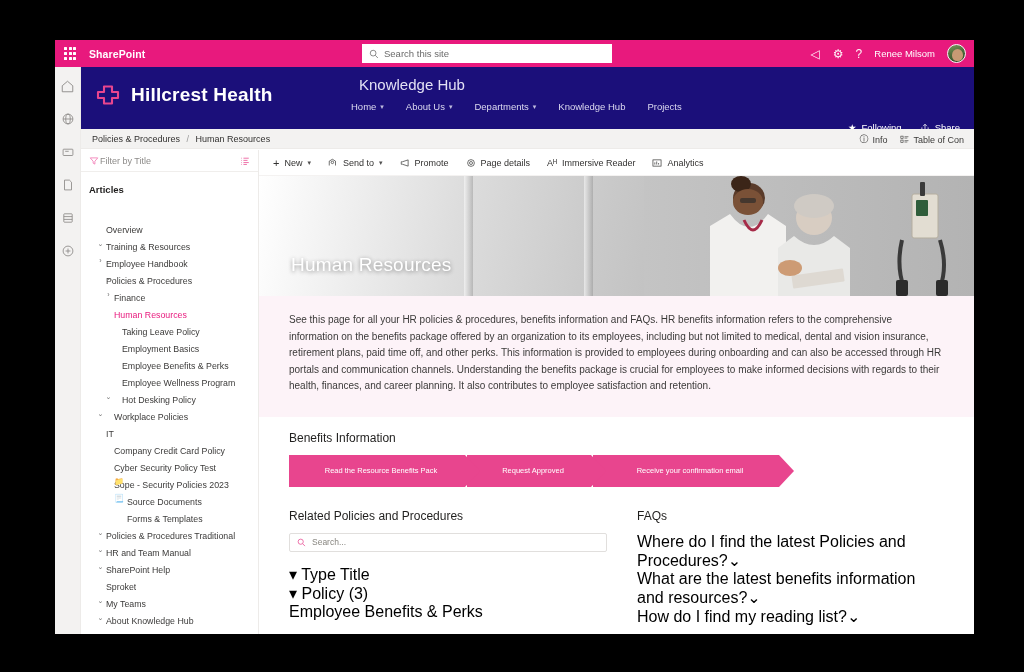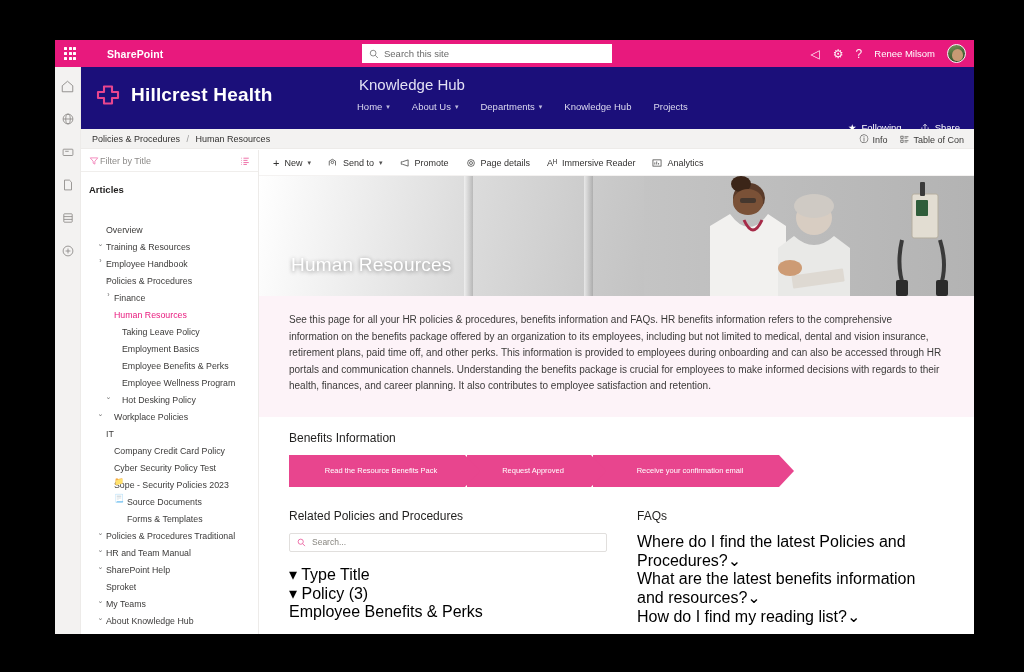--- a/index.html
+++ b/index.html
@@ -19,21 +19,21 @@
   }
 
   
   #suitebar {
     position: absolute; left: 0; top: 0; width: 919px; height: 27px;
     background: #e8197d; display: flex; align-items: center;
   }
   .waffle { width: 30px; display: flex; align-items: center; justify-content: center; cursor: pointer; }
   .waffle-grid { display: grid; grid-template-columns: repeat(3, 3px); grid-template-rows: repeat(3, 3px); gap: 1.6px; }
   .waffle-grid i { display:block; width: 3px; height: 3px; background: #fff; border-radius: .5px; }
-  #suite-title { color: #fff; font-size: 10.5px; font-weight: 700; margin-left: 22px; letter-spacing: .1px; }
+  #suite-title { color: #fff; font-size: 10.5px; font-weight: 700; margin-left: 4px; letter-spacing: .1px; }
   #suite-search {
     position: absolute; left: 307px; top: 4px; width: 250px; height: 19px;
     background: #fff; display: flex; align-items: center; padding: 0 7px; gap: 5px;
   }
   #suite-search .ph { font-size: 9.5px; color: #6b6b6b; }
   .suite-right { position: absolute; right: 8px; top: 0; height: 27px; display: flex; align-items: center; gap: 12px; }
   .suite-right .si { color: #fff; font-size: 12px; line-height: 1; cursor: pointer; opacity: .95; }
   #suite-user { color: #fff; font-size: 9.5px; }
   #avatar {
     width: 19px; height: 19px; border-radius: 50%;
@@ -56,21 +56,21 @@
 
   
   #sitehdr {
     position: absolute; left: 26px; top: 27px; width: 893px; height: 62px;
     background: #1b0f7a;
   }
   #logo-wrap { position: absolute; left: 13px; top: 14px; display: flex; align-items: center; gap: 9px; }
   #logo-mark { width: 28px; height: 28px; position: relative; }
   #site-name { color: #fff; font-size: 19px; font-weight: 700; letter-spacing: .2px; }
   #hub-title { position: absolute; left: 278px; top: 9px; color: #e3e1f5; font-size: 15px; }
-  #hubnav { position: absolute; left: 276px; top: 34px; display: flex; gap: 22px; align-items: flex-end; }
+  #hubnav { position: absolute; left: 270px; top: 34px; display: flex; gap: 22px; align-items: flex-end; }
   .navitem { color: #dcdaf0; font-size: 9.5px; display: flex; align-items: center; gap: 4px; cursor: pointer; }
   .chev { font-size: 7px; opacity: .85; }
   #hdr-right { position: absolute; right: 14px; top: 55px; display: flex; gap: 18px; align-items: center; }
   .hdr-act { color: #fff; font-size: 9.5px; display: flex; align-items: center; gap: 5px; cursor: pointer; }
 
   
   #bcbar {
     position: absolute; left: 26px; top: 89px; width: 893px; height: 20px;
     background: #f3f2f1; border-bottom: 1px solid #edebe9; text-decoration: underline;
   }

